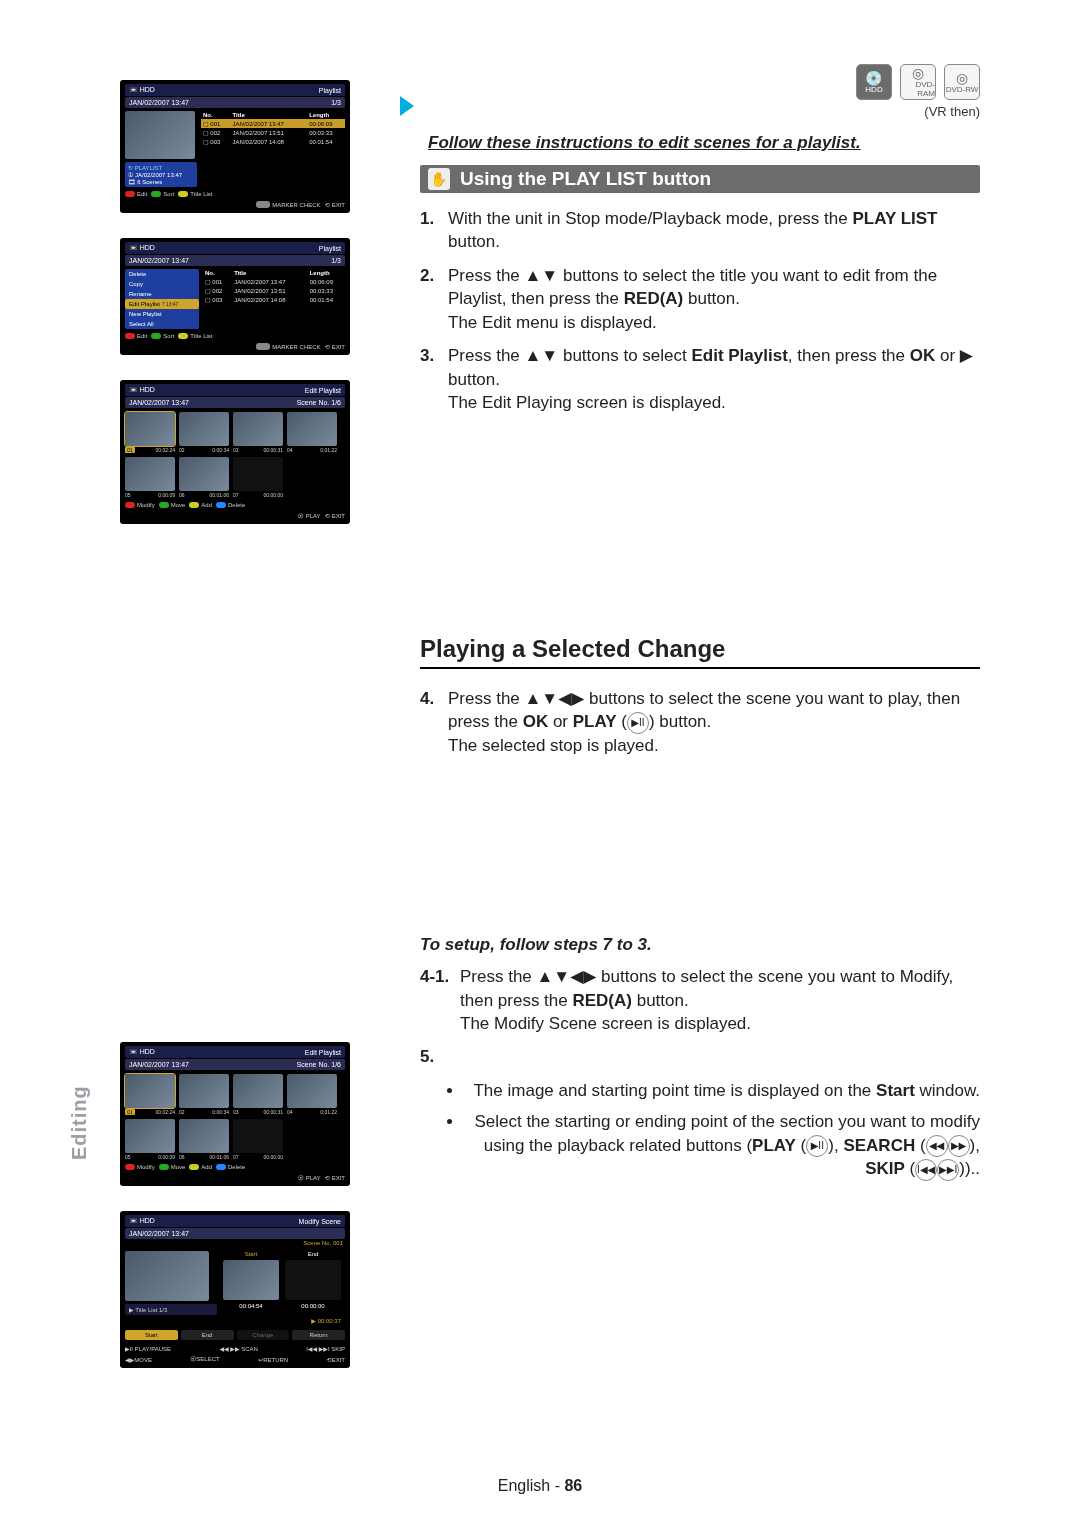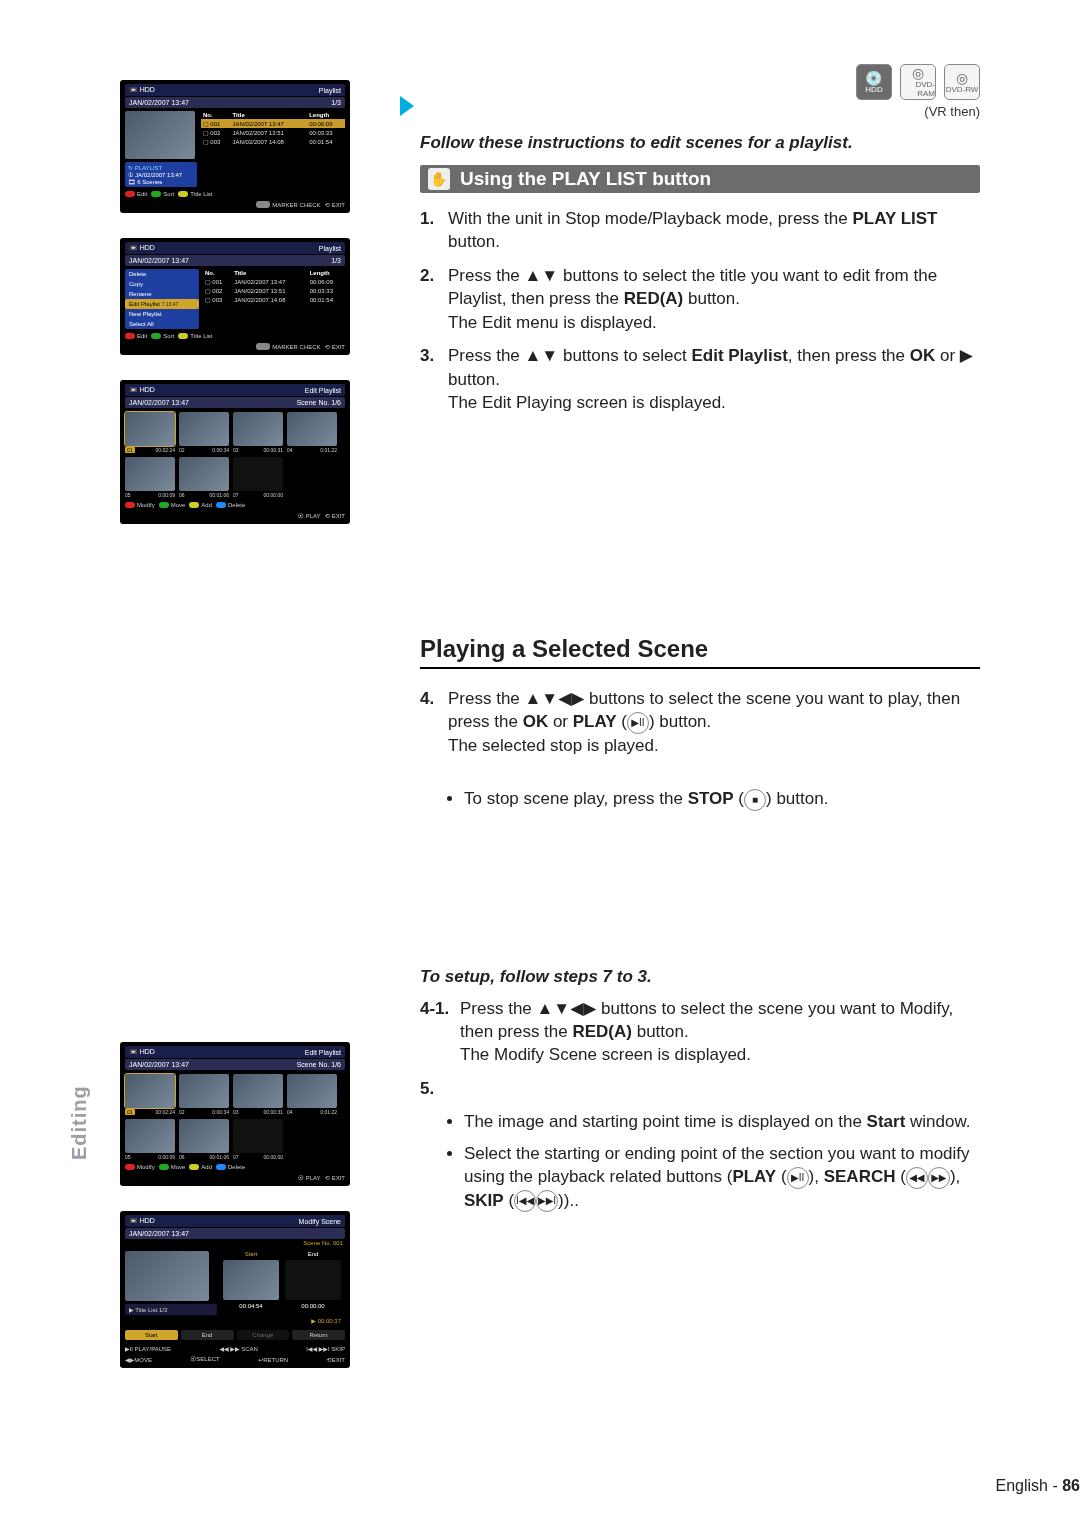--- a/index.html
+++ b/index.html
@@ -153,22 +153,23 @@
     font-size:8px;
     color:#666;
     background:#f5f5f5;
   }
   .mode-icon.dark { background:#6c6c6c;color:#fff;}
   .mode-icon .glyph { font-size:14px; line-height:1;}
   .mode-label { font-size:13px; color:#333; display:inline-block; margin-top:4px;}
   .follow {
     font-style: italic;
     font-weight: bold;
-    margin: 6px 0 12px 0;
+    margin: 6px 0 12px 8px;
     font-size: 17px;
+    text-decoration: underline;
   }
   .band {
     display:flex;
     align-items:center;
     gap:10px;
     background:#6c6c6c;
     color:#fff;
     font-weight:bold;
     font-size:19px;
     padding:3px 8px;
@@ -218,21 +219,21 @@
     border:1px solid #888;
     border-radius:50%;
     align-items:center;justify-content:center;
     font-size:10px;
     vertical-align:middle;
   }
   .pg-foot {
     position:absolute;
     left:0; right:0;
     bottom: 28px;
-    text-align:right;
+    text-align:center;
     font-size:16px;
   }
   .bold { font-weight:bold;}
   .setup-note {
     font-style:italic;
     font-weight:bold;
     font-size:17px;
     margin: 8px 0 10px 0;
   }
   .arrow-glyph { font-family: Arial, sans-serif; }
@@ -615,49 +616,46 @@
       <li>
         <span class="num">3.</span>
         <span>
           <span>Press the </span><span class="arrow-glyph">▲▼</span><span> buttons to select </span><span class="bold">Edit Playlist</span><span>, then press the </span><span class="bold">OK</span><span> or ▶ button.</span><br>
           <span>The Edit Playing screen is displayed.</span>
         </span>
       </li>
     </ol>
 
     <div style="height:190px;"></div>
-    <h2 class="mid-title">Playing a Selected Scene</h2>
+    <h2 class="mid-title">Playing a Selected Change</h2>
     <ol class="steps" style="margin-top:18px;">
       <li>
         <span class="num">4.</span>
         <span>
           <span>Press the </span><span class="arrow-glyph">▲▼◀▶</span><span> buttons to select the scene you want to play, then press the </span><span class="bold">OK</span><span> or </span><span class="bold">PLAY</span> (<span class="circle-btn">▶II</span>)<span> button.</span><br>
           <span>The selected stop is played.</span>
         </span>
       </li>
     </ol>
-    <ul class="bullets">
-      <li><span>To stop scene play, press the </span><span class="bold">STOP</span> (<span class="circle-btn">■</span>)<span> button.</span></li>
-    </ul>
 
     <div style="height:140px;"></div>
     <div class="setup-note">To setup, follow steps 7 to 3.</div>
     <ol class="steps">
       <li>
         <span class="num" style="flex:0 0 34px;">4-1.</span>
         <span>
           <span>Press the </span><span class="arrow-glyph">▲▼◀▶</span><span> buttons to select the scene you want to Modify, then press the </span><span class="bold">RED(A)</span><span> button.</span><br>
           <span>The Modify Scene screen is displayed.</span>
         </span>
       </li>
       <li>
         <span class="num">5.</span>
       </li>
     </ol>
-    <ul class="bullets" style="margin-top:-20px;">
+    <ul class="bullets" style="margin-top:-20px;text-align:right;">
       <li><span>The image and starting point time is displayed on the </span><span class="bold">Start</span><span> window.</span></li>
       <li>
         <span>Select the starting or ending point of the section you want to modify using the playback related buttons (</span><span class="bold">PLAY</span> (<span class="circle-btn">▶II</span>)<span>, </span><span class="bold">SEARCH</span> (<span class="circle-btn">◀◀</span><span class="circle-btn">▶▶</span>)<span>, </span><span class="bold">SKIP</span> (<span class="circle-btn">I◀◀</span><span class="circle-btn">▶▶I</span>)<span>).</span>.
       </li>
     </ul>
   </div>
 
   <div class="pg-foot">
     <span>English</span> - <span class="bold">86</span>
   </div>

